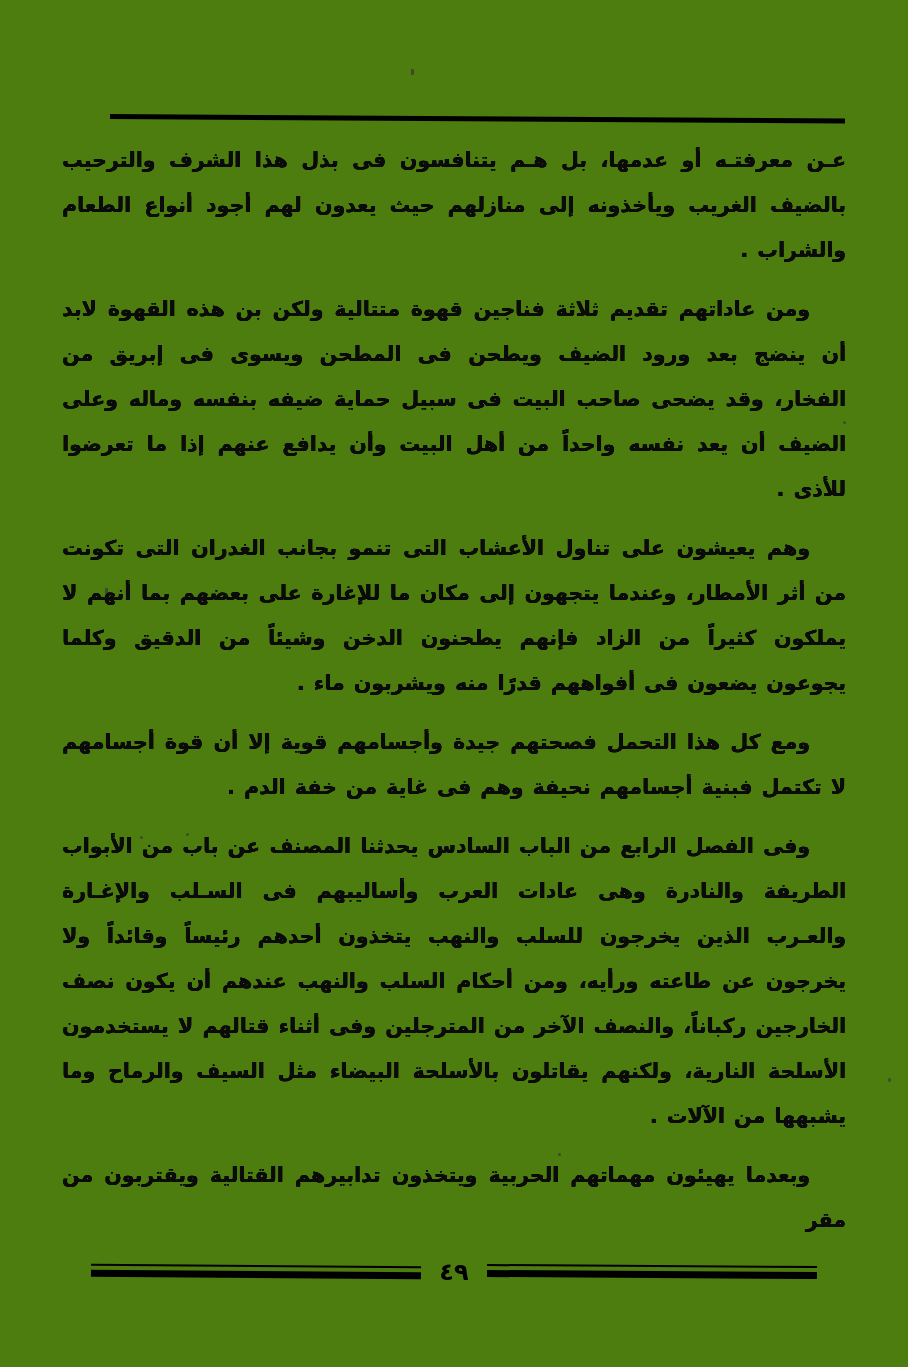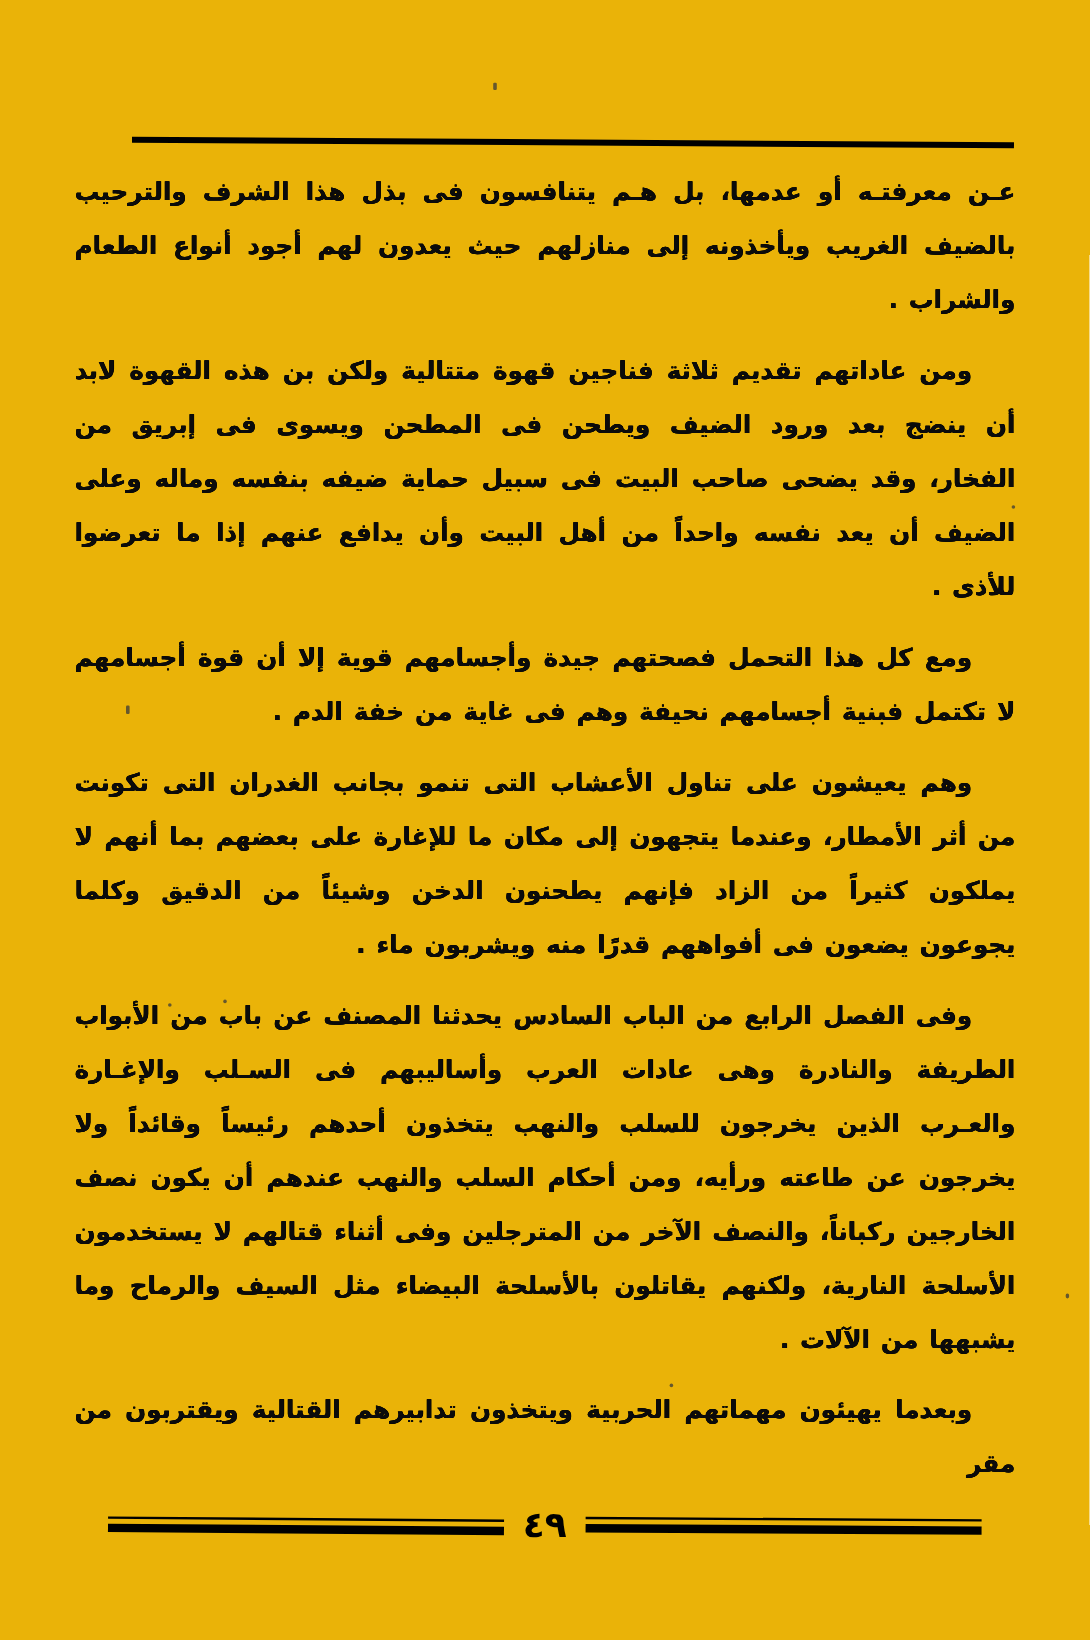--- a/index.html
+++ b/index.html
@@ -7,21 +7,21 @@
     margin: 0;
     padding: 0;
     background: #ffffff;
   }
 
   .page {
     position: relative;
     width: 908px;
     height: 1367px;
     margin: 0 auto;
-    background: #eab308;
+    background: #4d7c0f;
     overflow: hidden;
     font-family: "DejaVu Sans", "Liberation Sans", sans-serif;
   }
 
   
   .speck {
     position: absolute;
     background: #3a3a3a;
     border-radius: 50%;
     opacity: 0.75;
@@ -119,21 +119,21 @@
   .foot-rule .thick {
     position: absolute;
     left: 0; right: 0;
     top: 8px;
     height: 7px;
     background: #000;
   }
 
   .page-number {
     font-family: "DejaVu Sans", "Liberation Sans", sans-serif;
-    font-size: 30px;
+    font-size: 24px;
     font-weight: 700;
     color: #000;
     margin: 0 16px;
     line-height: 1;
     letter-spacing: 1px;
     min-width: 34px;
     text-align: center;
   }
 </style>
 </head>
@@ -151,23 +151,23 @@
   <div class="speck s8"></div>
 
   <div class="top-rule"></div>
 
   <div class="body-text">
     <p class="para cont p1">عـن معرفتـه أو عدمها، بل هـم يتنافسون فى بذل هذا الشرف والترحيب بالضيف الغريب ويأخذونه إلى منازلهم حيث يعدون لهم أجود أنواع الطعام والشراب .</p>
 
     <p class="para indented p2">ومن عاداتهم تقديم ثلاثة فناجين قهوة متتالية ولكن بن هذه  القهوة لابد أن ينضج بعد ورود الضيف ويطحن فى المطحن ويسوى فى إبريق من الفخار، وقد يضحى صاحب البيت فى سبيل حماية ضيفه بنفسه وماله وعلى الضيف أن يعد نفسه واحداً من أهل البيت وأن يدافع عنهم إذا ما تعرضوا للأذى .</p>
 
 
+    <p class="para indented p4">وهم يعيشون على تناول الأعشاب التى تنمو بجانب الغدران التى تكونت من أثر الأمطار، وعندما يتجهون إلى مكان ما للإغارة على بعضهم بما أنهم لا يملكون كثيراً من الزاد فإنهم يطحنون الدخن وشيئاً من الدقيق وكلما يجوعون يضعون فى أفواههم قدرًا منه ويشربون ماء .</p>
+
     <p class="para indented p5">ومع كل هذا التحمل فصحتهم جيدة وأجسامهم قوية إلا أن قوة أجسامهم لا تكتمل فبنية أجسامهم نحيفة وهم فى غاية من خفة الدم .</p>
-
-    <p class="para indented p4">وهم يعيشون على تناول الأعشاب التى تنمو بجانب الغدران التى تكونت من أثر الأمطار، وعندما يتجهون إلى مكان ما للإغارة على بعضهم بما أنهم لا يملكون كثيراً من الزاد فإنهم يطحنون الدخن وشيئاً من الدقيق وكلما يجوعون يضعون فى أفواههم قدرًا منه ويشربون ماء .</p>
 
     <p class="para indented p6">وفى الفصل الرابع من الباب السادس يحدثنا المصنف عن باب من الأبواب الطريفة والنادرة وهى عادات العرب وأساليبهم فى السـلب والإغـارة والعـرب الذين يخرجون للسلب والنهب يتخذون أحدهم رئيساً وقائداً ولا يخرجون عن طاعته ورأيه، ومن أحكام السلب والنهب عندهم أن يكون نصف الخارجين ركباناً، والنصف الآخر من المترجلين وفى أثناء قتالهم لا يستخدمون الأسلحة النارية، ولكنهم يقاتلون بالأسلحة البيضاء مثل السيف والرماح وما يشبهها من الآلات .</p>
 
     <p class="para indented p7">وبعدما يهيئون مهماتهم الحربية ويتخذون تدابيرهم القتالية ويقتربون من مقر</p>
   </div>
 
   <div class="footer">
     <div class="foot-rule right-side">
       <div class="thin"></div>
       <div class="thick"></div>

